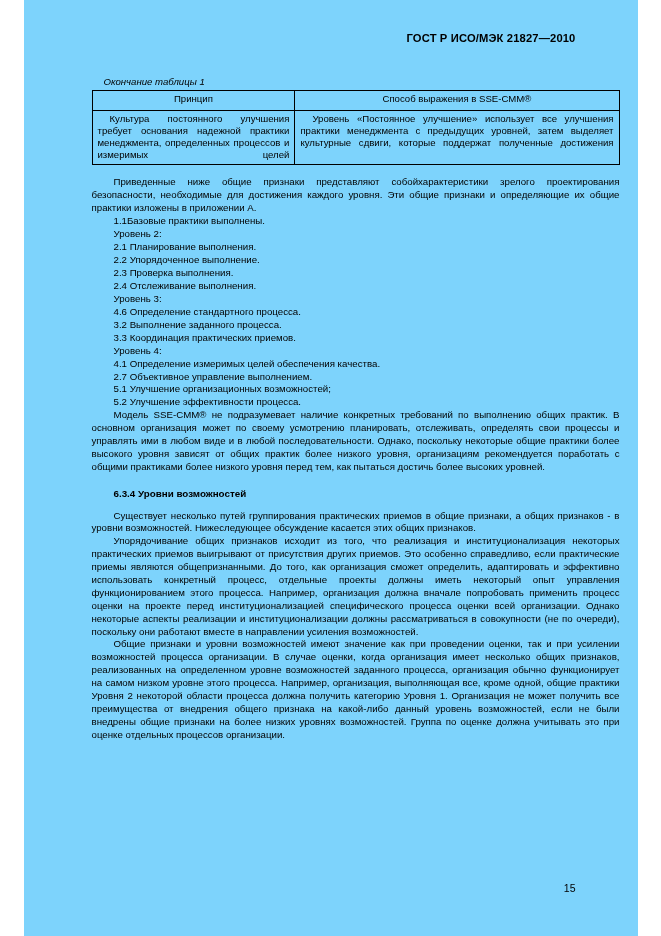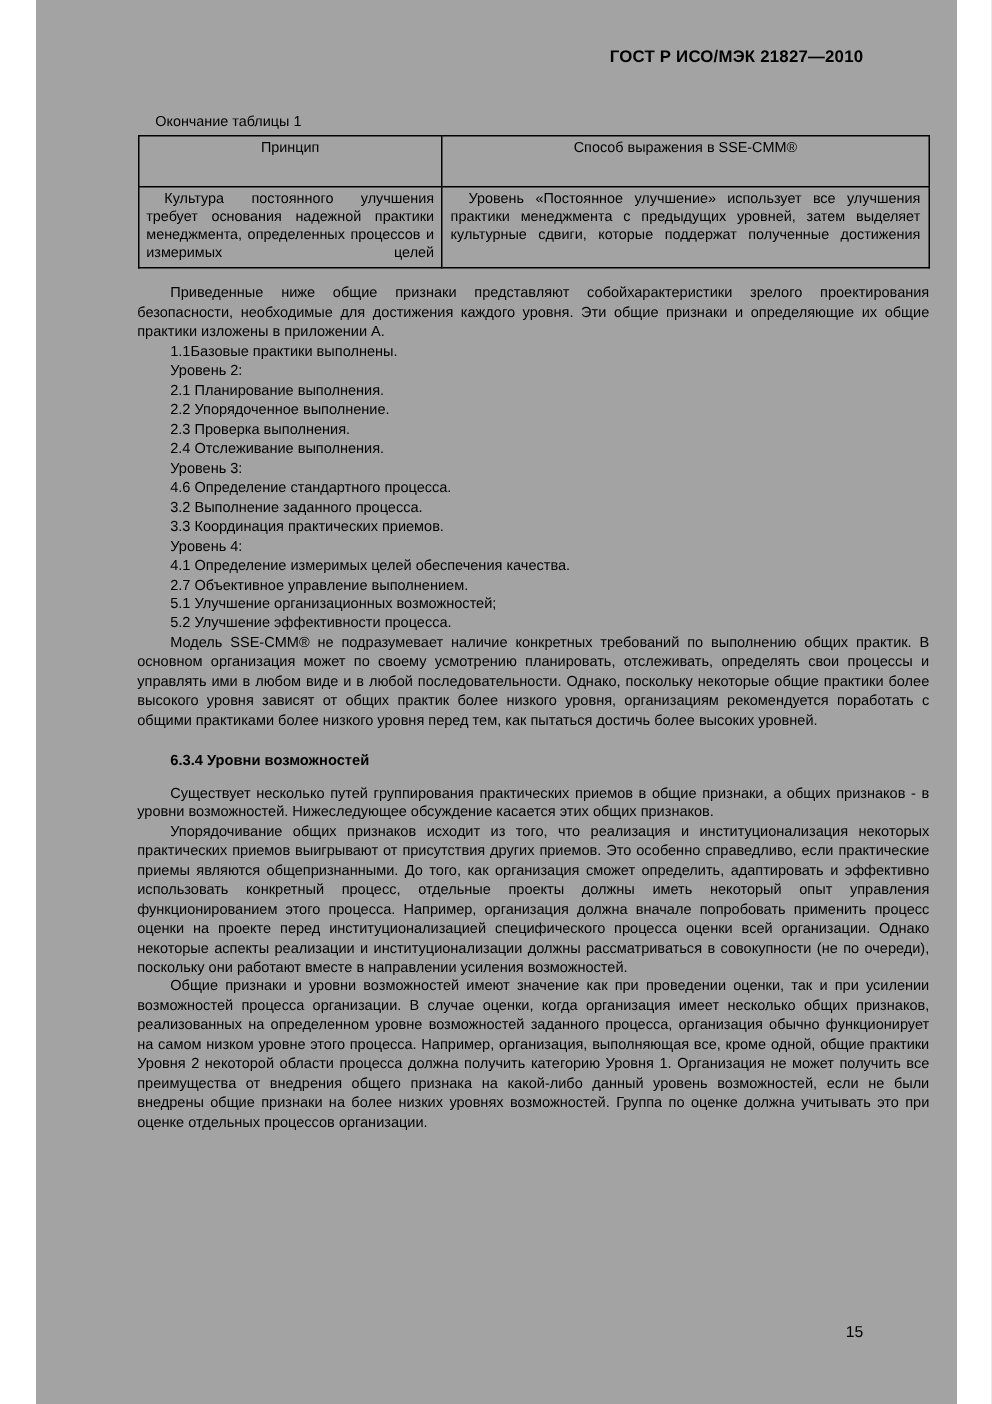--- a/index.html
+++ b/index.html
@@ -10,21 +10,21 @@
   }
   body {
     font-family: "Liberation Sans", sans-serif;
     color: #000000;
   }
   .page {
     position: relative;
     width: 614px;
     height: 936px;
     margin: 0 auto;
-    background: #a3a3a3;
+    background: #7dd3fc;
     overflow: hidden;
     box-sizing: border-box;
   }
 
   
   .page-header {
     position: absolute;
     top: 32px;
     right: 62px;
     font-size: 11.2px;
@@ -35,20 +35,21 @@
 
   
   .content {
     position: absolute;
     left: 68px;
     top: 76px;
     width: 528px;
   }
 
   .table-caption {
+    font-style: italic;
     font-size: 9.6px;
     margin: 0 0 2px 12px;
     line-height: 1.2;
   }
 
   
   table.principles {
     width: 100%;
     border-collapse: collapse;
     table-layout: fixed;
@@ -58,21 +59,21 @@
   table.principles th,
   table.principles td {
     border: 1px solid #000000;
     padding: 2px 5px 3px 5px;
     vertical-align: top;
   }
   table.principles th {
     font-weight: normal;
     text-align: center;
     padding-top: 2px;
-    padding-bottom: 20px;
+    padding-bottom: 6px;
   }
   table.principles col.c1 { width: 38.5%; }
   table.principles col.c2 { width: 61.5%; }
   td.cell-center-last {
     text-align: justify;
     text-align-last: justify;
     text-indent: 12px;
   }
 
   

